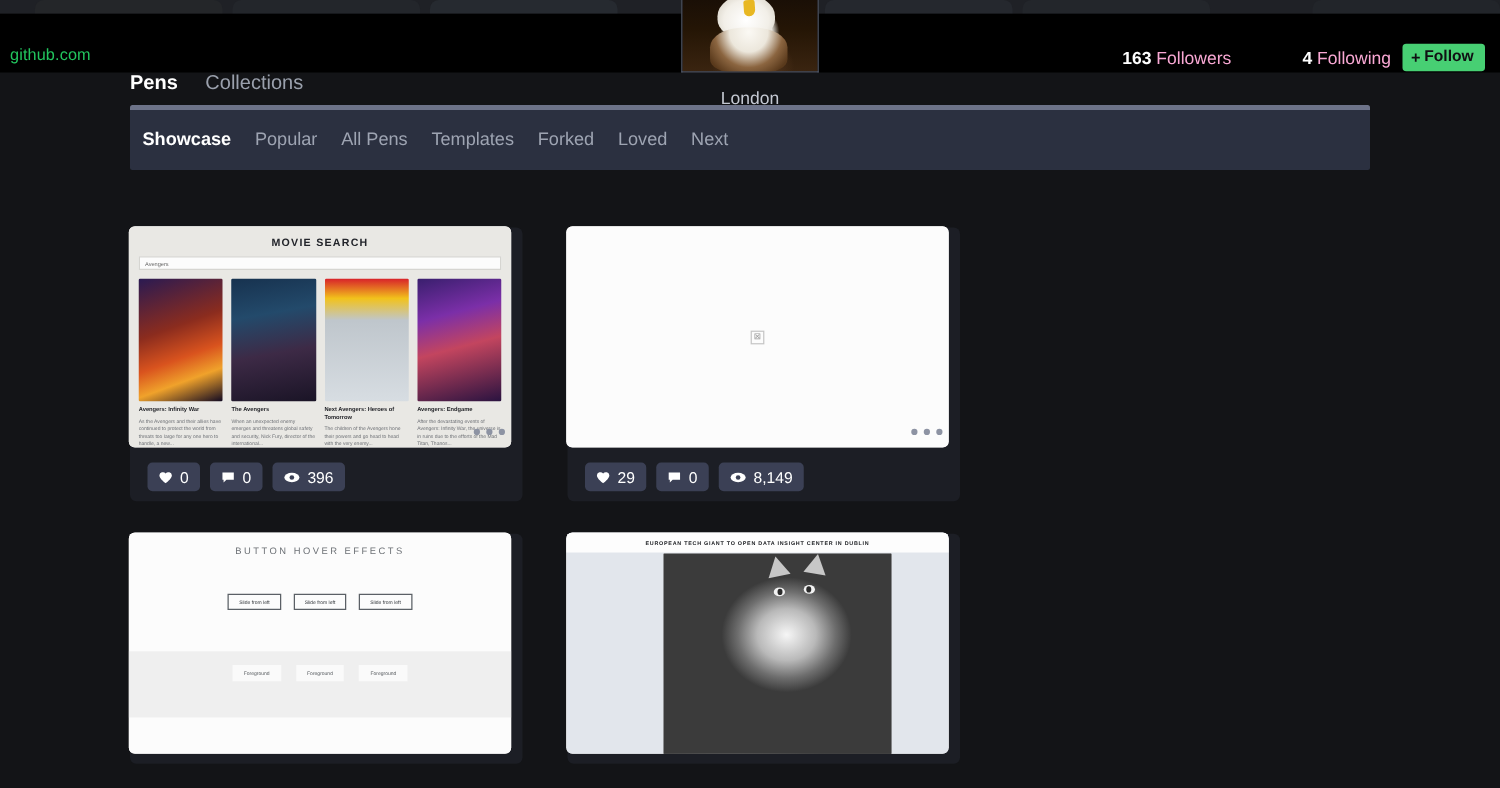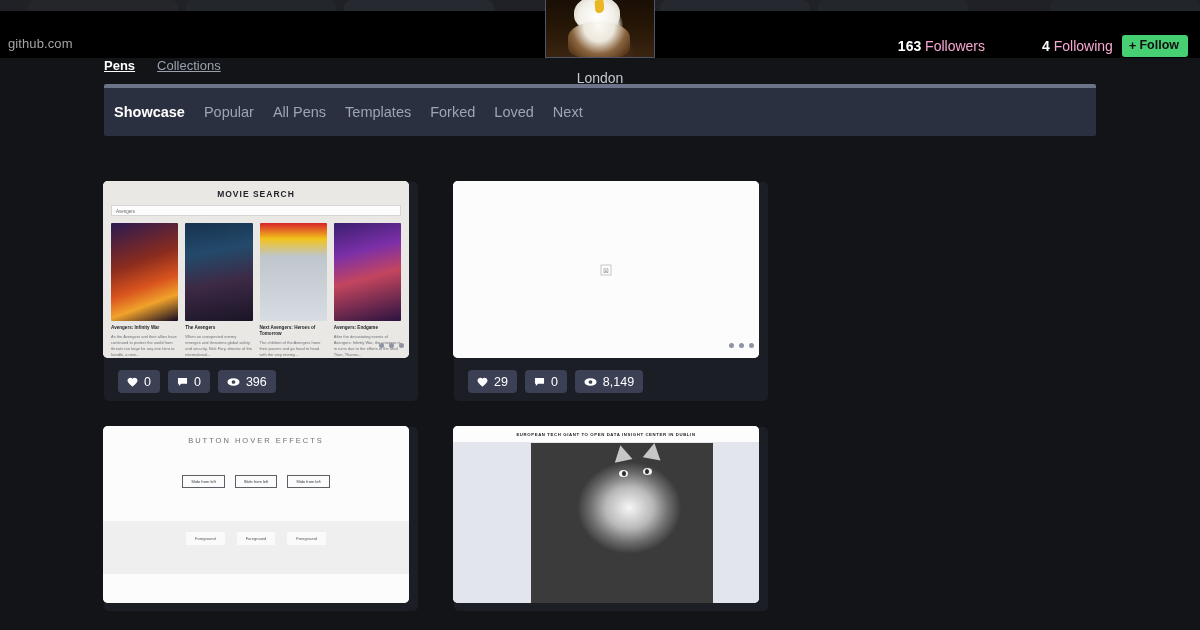--- a/index.html
+++ b/index.html
@@ -27,21 +27,21 @@
   .tab-ghost.t5 { left: 818px; width: 150px; background:#23262b; }
   .tab-ghost.t6 { left: 1050px; width: 150px; background:#22252a; }
 
   
   .topbar {
     position: absolute; top: 11px; left: 0; width: 1200px; height: 47px;
     background: #000000;
   }
   .site-url {
     position: absolute; left: 8px; top: 25px;
-    font-size: 13px; color: #a3a3a3; letter-spacing: .1px;
+    font-size: 13px; color: #22c55e; letter-spacing: .1px;
   }
   .follow-meta {
     position: absolute; right: 12px; top: 24px;
     display: flex; align-items: center; gap: 9px;
     font-size: 14px;
   }
   .meta-num { color: #ffffff; font-weight: bold; margin-left: 48px; }
   .meta-word { color: #f9a8d4; }
   .follow-btn {
     background: #47cf73; color: #101013;
@@ -88,21 +88,21 @@
     border-radius: 44% 44% 30% 30%;
   }
   .username {
     position: absolute; left: 0; right: 0; top: 70px;
     text-align: center; color: #c5c9d3; font-size: 14px;
   }
   .main-tabs {
     position: absolute; left: 104px; top: 58px;
     display: flex; align-items: baseline; gap: 22px;
   }
-  .main-tab { font-size: 13px; color: #9aa0ac; cursor: pointer; text-decoration: underline; }
+  .main-tab { font-size: 16px; color: #9aa0ac; cursor: pointer; }
   .main-tab.active { color: #ffffff; font-weight: bold; }
 
   
   .subnav {
     position: absolute; left: 104px; top: 84px;
     width: 992px; height: 52px;
     background: #2b3040;
     border-top: 4px solid #6d7389;
     border-radius: 2px;
     display: flex; align-items: center; padding-left: 10px; gap: 19px;

